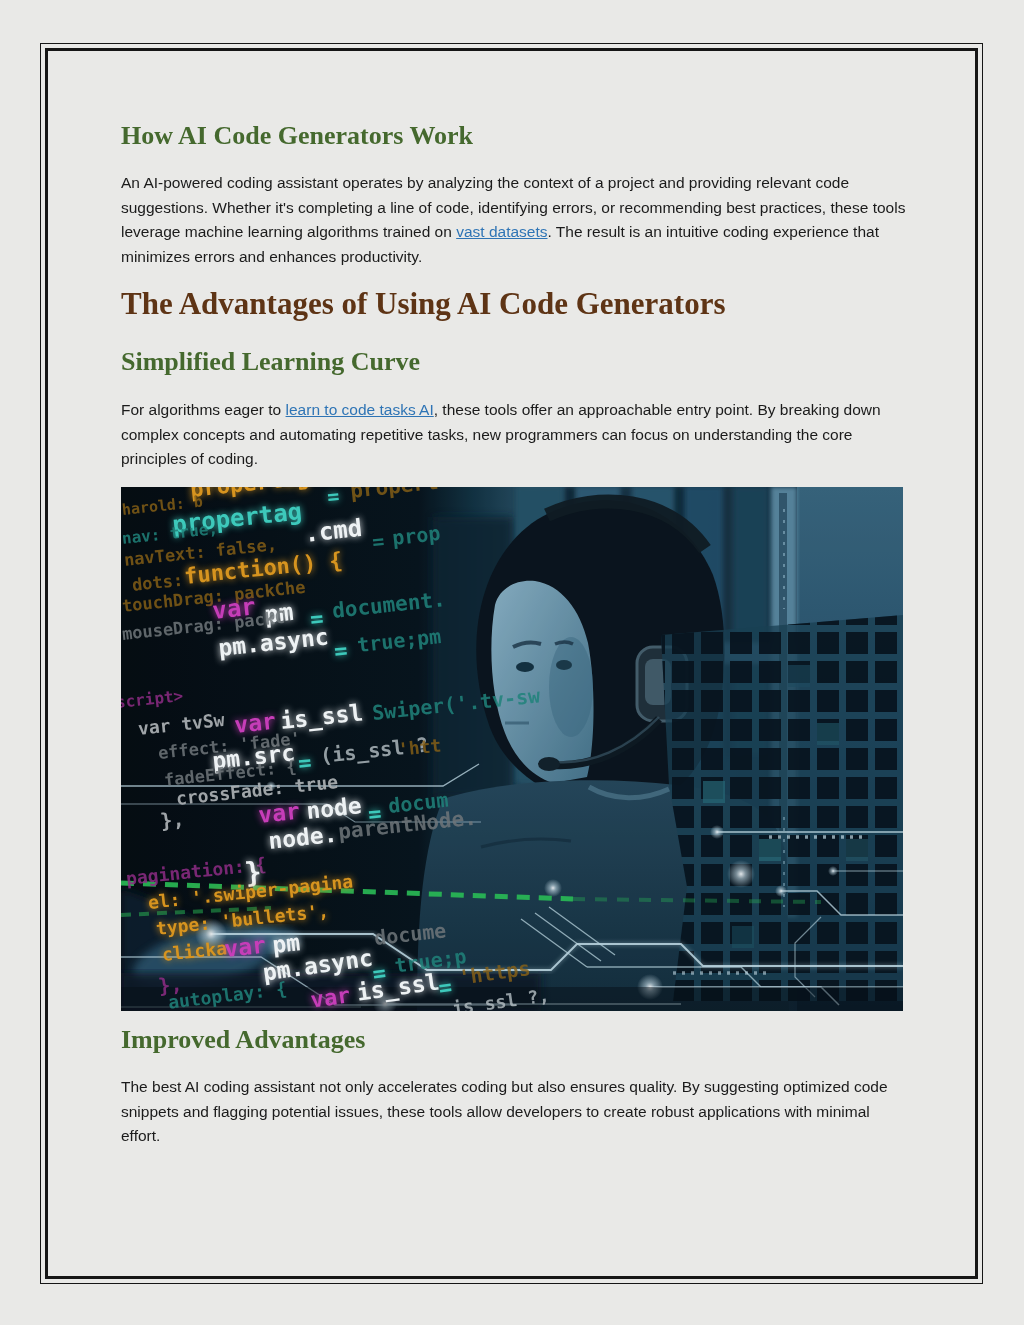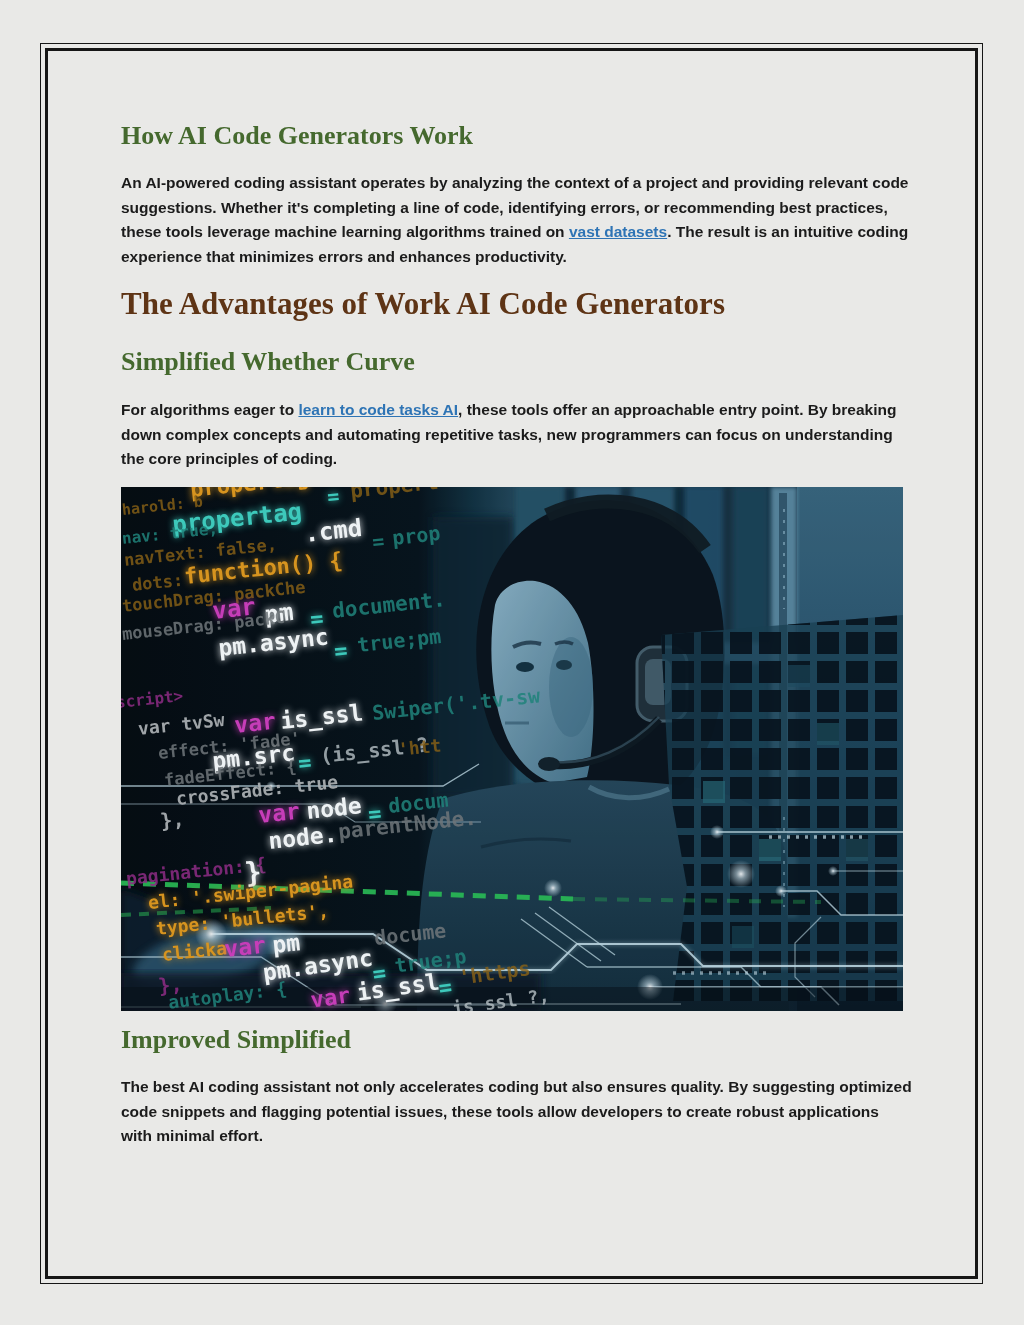--- a/index.html
+++ b/index.html
@@ -22,21 +22,21 @@
     font-family:"Liberation Serif",serif;font-weight:bold;
     font-size:26px;line-height:1.1;color:var(--green,#45692e);text-align:center;
   }
   .h1-brown{
     position:absolute;left:121px;margin:0;
     font-family:"Liberation Serif",serif;font-weight:bold;
     font-size:31px;line-height:1.1;color:var(--brown,#5e3415);
   }
   .body-p{
     position:absolute;left:121px;width:792px;margin:0;
-    font-size:15.5px;line-height:24.5px;color:var(--bodytext,#1b1b1b);font-weight:bold;
+    font-size:15.5px;line-height:24.5px;color:var(--bodytext,#1b1b1b);
   }
   .body-p a.link{color:var(--link,#2e74b5);text-decoration:underline;cursor:pointer;}
   .photo{
     position:absolute;left:121px;top:487px;width:782px;height:524px;
     overflow:hidden;background:#0a1825;
   }
   .photo svg{position:absolute;left:0;top:0;}
   .code-layer{position:absolute;left:0;top:0;width:100%;height:100%;}
   .code{
     position:absolute;font-family:"DejaVu Sans Mono",monospace;
@@ -50,23 +50,23 @@
 <div>
 
   <div class="frame-outer">
     <div class="frame-inner"></div>
   </div>
 
   <h2 class="h-green" style="top:122px">How AI Code Generators Work</h2>
 
   <p class="body-p" style="top:171px"><span>An AI-powered coding assistant operates by analyzing the context of a project and providing relevant code suggestions. Whether it's completing a line of code, identifying errors, or recommending best practices, these tools leverage machine learning algorithms trained on </span><a class="link" href="#">vast datasets</a><span>. The result is an intuitive coding experience that minimizes errors and enhances productivity.</span></p>
 
-  <h1 class="h1-brown" style="top:287px">The Advantages of Work AI Code Generators</h1>
-
-  <h2 class="h-green" style="top:348px">Simplified Whether Curve</h2>
+  <h1 class="h1-brown" style="top:287px">The Advantages of Using AI Code Generators</h1>
+
+  <h2 class="h-green" style="top:348px">Simplified Learning Curve</h2>
 
   <p class="body-p" style="top:398px"><span>For algorithms eager to </span><a class="link" href="#">learn to code tasks AI</a><span>, these tools offer an approachable entry point. By breaking down complex concepts and automating repetitive tasks, new programmers can focus on understanding the core principles of coding.</span></p>
 
   <div class="photo">
     <svg width="782" height="524" viewBox="0 0 782 524">
       <defs>
         <linearGradient id="bgG" x1="0" y1="0" x2="1" y2="0">
           <stop offset="0" stop-color="#04080b"></stop>
           <stop offset="0.38" stop-color="#061017"></stop>
           <stop offset="0.45" stop-color="#123140"></stop>
@@ -261,17 +261,17 @@
         <span class="code" style="left: 272px; top: 467px; font-size: 20px; color: rgb(32, 131, 123); opacity: 0.85; transform: rotate(-8deg);">true;p</span>
         <span class="code" style="left: 46px; top: 505px; font-size: 18px; color: rgb(32, 131, 123); opacity: 0.85; transform: rotate(-7deg);">autoplay: {</span>
         <span class="code glow" style="left: 188px; top: 501px; font-size: 22px; color: rgb(198, 61, 184); opacity: 1; transform: rotate(-8deg);">var</span>
         <span class="code glow" style="left: 234px; top: 493px; font-size: 23px; color: rgb(238, 242, 244); opacity: 1; transform: rotate(-8deg);">is_ssl</span>
         <span class="code glow" style="left: 316px; top: 489px; font-size: 22px; color: rgb(61, 201, 187); opacity: 1; transform: rotate(-8deg);">=</span>
         <span class="code" style="left: 336px; top: 479px; font-size: 20px; color: rgb(138, 98, 22); opacity: 0.8; transform: rotate(-8deg);">'https</span>
         <span class="code" style="left: 330px; top: 511px; font-size: 18px; color: rgb(182, 192, 197); opacity: 0.8; transform: rotate(-8deg);">is_ssl ?,</span>
       </div>
   </div>
 
-  <h2 class="h-green" style="top:1026px">Improved Simplified</h2>
+  <h2 class="h-green" style="top:1026px">Improved Advantages</h2>
 
   <p class="body-p" style="top:1075px"><span>The best AI coding assistant not only accelerates coding but also ensures quality. By suggesting optimized code snippets and flagging potential issues, these tools allow developers to create robust applications with minimal effort.</span></p>
 
 </div>
 
 </body></html>

